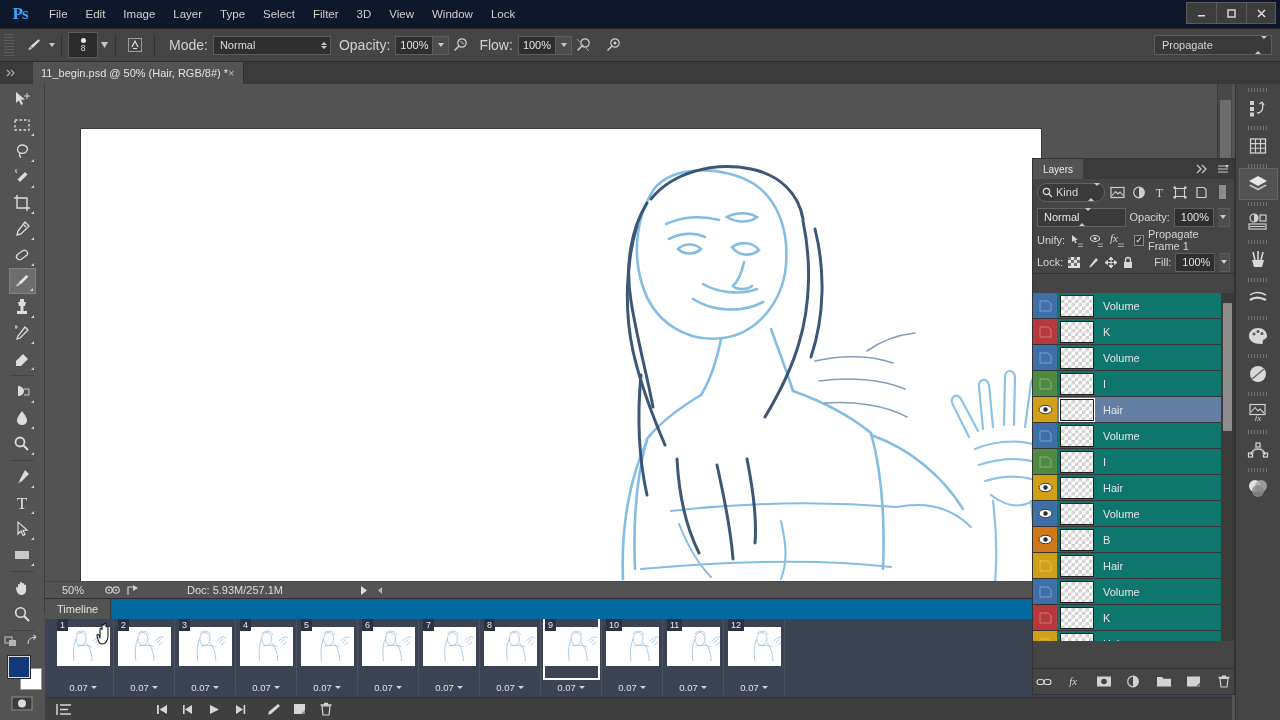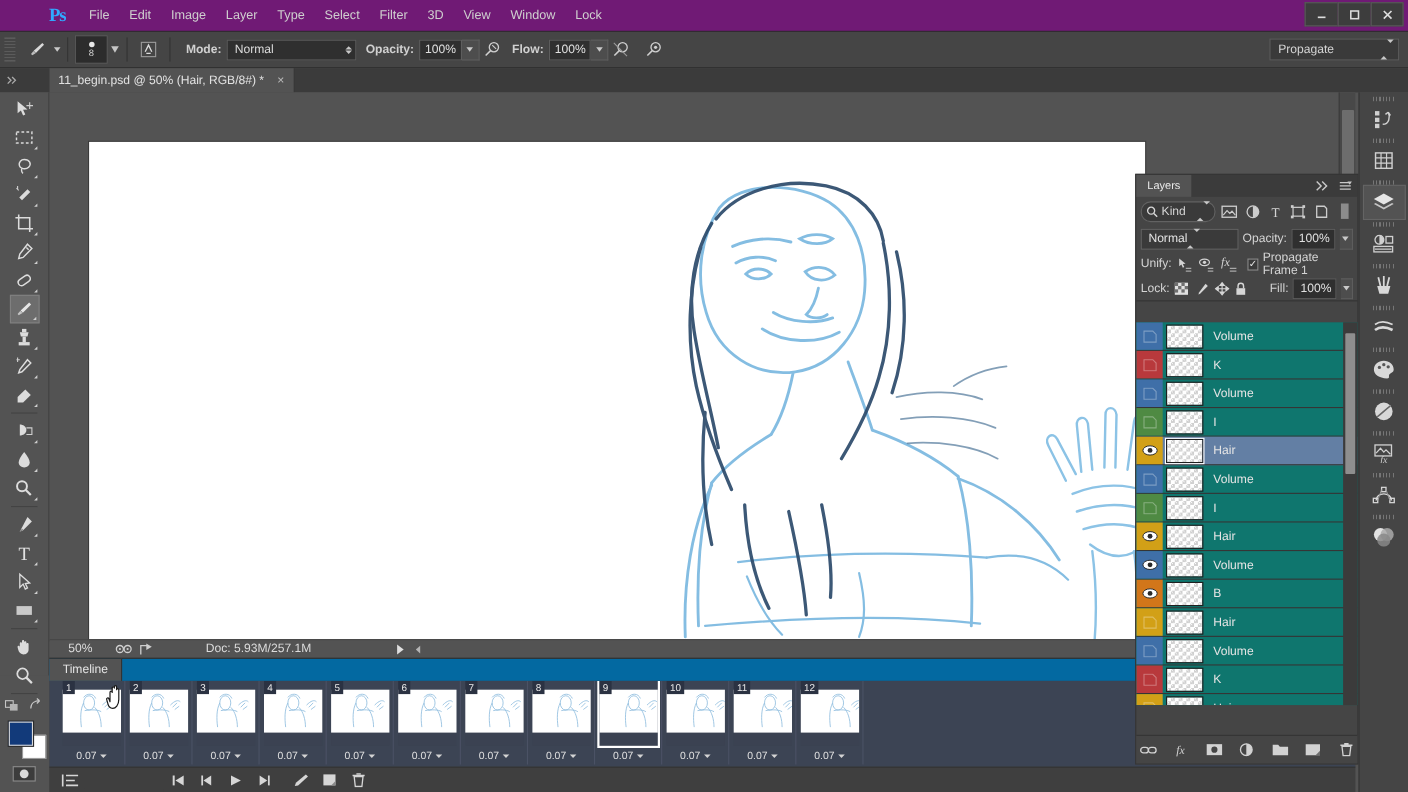--- a/index.html
+++ b/index.html
@@ -8,23 +8,22 @@
     background:#535353;
     font-family:"Liberation Sans", sans-serif;
     font-size:11px; color:#d4d4d4;
     -webkit-font-smoothing:antialiased;
   }
   #app { position:relative; width:1280px; height:720px; }
 
   
   .menubar {
     position:absolute; top:0; left:0; width:1280px; height:29px;
-    background:#701a75; display:flex; align-items:center;
+    background:#0f172a; display:flex; align-items:center;
     border-bottom:1px solid #2a2a2a;
-    padding-left:32px;
   }
   .ps-logo {
     width:40px; height:29px; display:flex; align-items:center; justify-content:center;
     color:#31a8ff; font-weight:bold; font-size:17px; font-family:"Liberation Serif", serif;
     letter-spacing:-1px;
   }
   .menu-item {
     padding:0 9px; height:29px; line-height:29px; font-size:11.5px; color:#cfcfcf;
     cursor:default;
   }
@@ -50,21 +49,21 @@
   .mini-caret { width:0;height:0;border-left:3.5px solid transparent;border-right:3.5px solid transparent;border-top:4px solid #c9c9c9; }
   .sep-v { width:1px; height:22px; background:#333; margin:0 6px; }
   .brush-preset {
     width:30px; height:26px; background:#2c2c2c; border:1px solid #5a5a5a;
     display:flex; flex-direction:column; align-items:center; justify-content:center;
     position:relative;
   }
   .brush-dot { width:5px;height:5px;background:#e8e8e8;border-radius:50%; margin-bottom:1px;}
   .brush-num { font-size:8.5px; color:#dcdcdc; line-height:8px;}
   .preset-caret{ margin-left:2px; }
-  .opt-label { font-size:11px; color:#d0d0d0; margin:0 5px 0 8px;font-weight:bold; }
+  .opt-label { font-size:14px; color:#d0d0d0; margin:0 5px 0 8px; }
   .combo {
     height:19px; background:#2f2f2f; border:1px solid #5d5d5d; color:#dcdcdc;
     display:flex; align-items:center; padding:0 3px 0 6px; font-size:11px; position:relative;
   }
   .combo .spin { margin-left:auto; display:flex; flex-direction:column; gap:1px; padding-left:8px;}
   .spin-up{width:0;height:0;border-left:3px solid transparent;border-right:3px solid transparent;border-bottom:3px solid #c8c8c8;}
   .spin-dn{width:0;height:0;border-left:3px solid transparent;border-right:3px solid transparent;border-top:3px solid #c8c8c8;}
   .numbox { height:19px; background:#2f2f2f; border:1px solid #5d5d5d; color:#e0e0e0;
      display:flex; align-items:center; justify-content:flex-end; padding:0 4px; font-size:11px; min-width:38px;}
   .dropbtn { width:16px;height:19px;background:#4d4d4d;border:1px solid #5d5d5d;border-left:none;
@@ -73,23 +72,23 @@
   .essentials {
     position:absolute; right:8px; height:20px; width:118px; background:#3a3a3a;
     border:1px solid #5d5d5d; display:flex; align-items:center; padding:0 4px 0 7px; font-size:11px;
   }
 
   
   .tabbar { position:absolute; top:62px; left:0; width:1280px; height:22px; background:#3b3b3b; }
   .tabbar-grip { position:absolute; left:4px; top:2px; width:14px; height:18px;
      color:#9a9a9a; font-size:9px; display:flex; align-items:center; justify-content:center;}
   .doc-tab {
-    position:absolute; left:45px; top:0; height:22px; background:#535353;
+    position:absolute; left:33px; top:0; height:22px; background:#535353;
     border-right:1px solid #333; display:flex; align-items:center; padding:0 8px;
-    font-size:11px; color:#e2e2e2; gap:12px;
+    font-size:11px; color:#e2e2e2; gap:0;
   }
   .tab-close { color:#b8b8b8; font-size:11px; }
 
   
   .toolbar {
     position:absolute; top:84px; left:0; width:45px; height:530px; background:#535353;
     border-right:1px solid #3d3d3d; padding-top:2px;
   }
   .tool {
     width:27px; height:26px; margin:0 auto; display:flex; align-items:center; justify-content:center;

